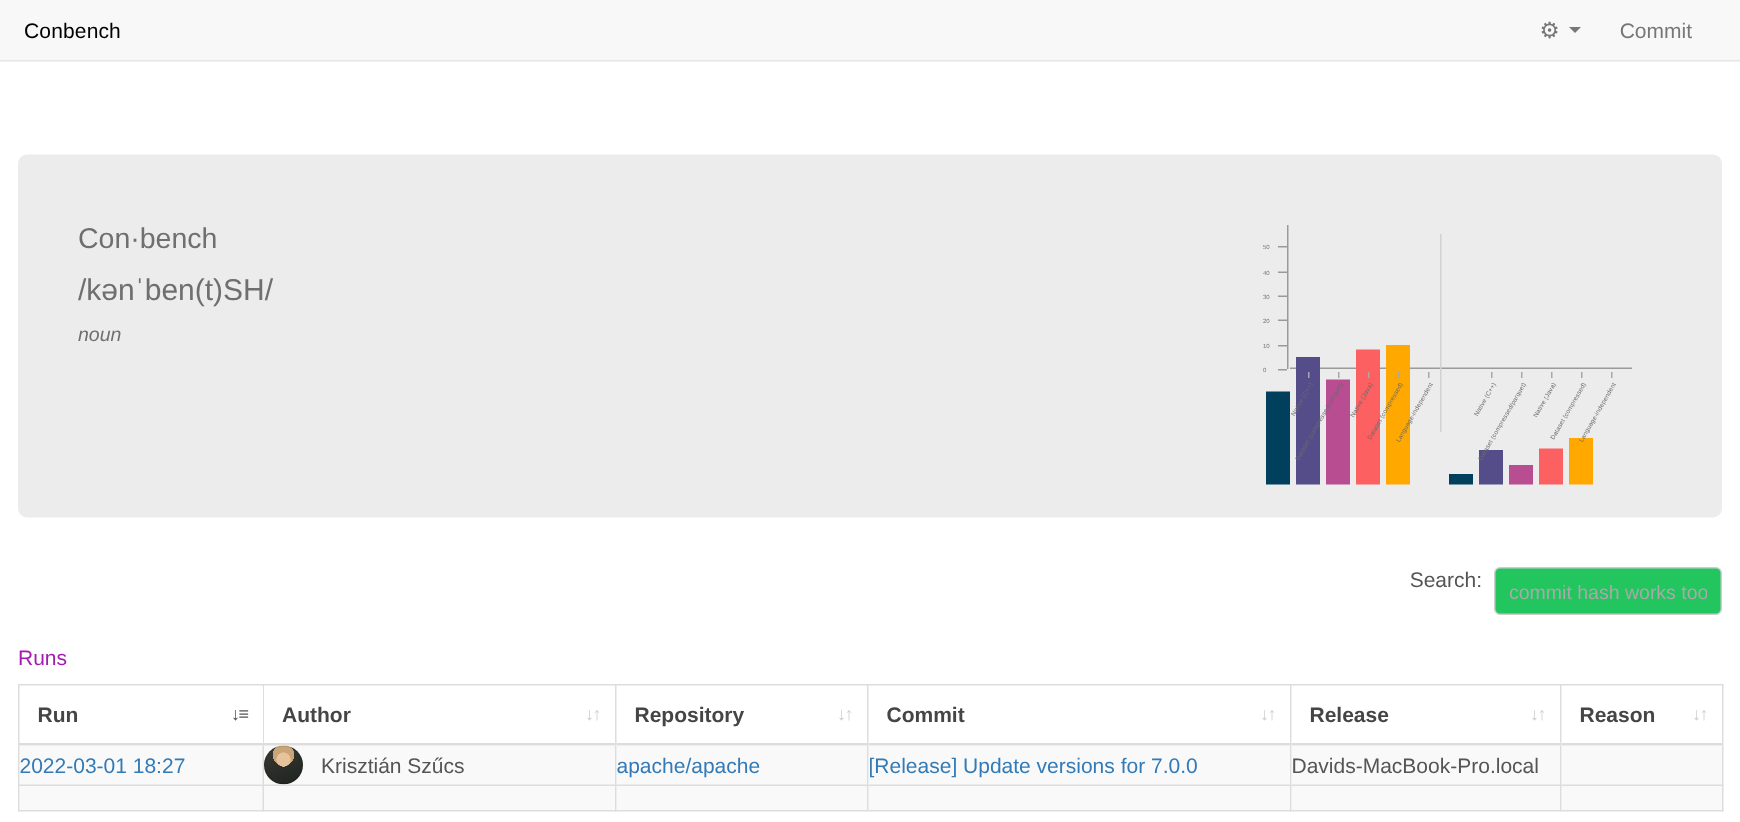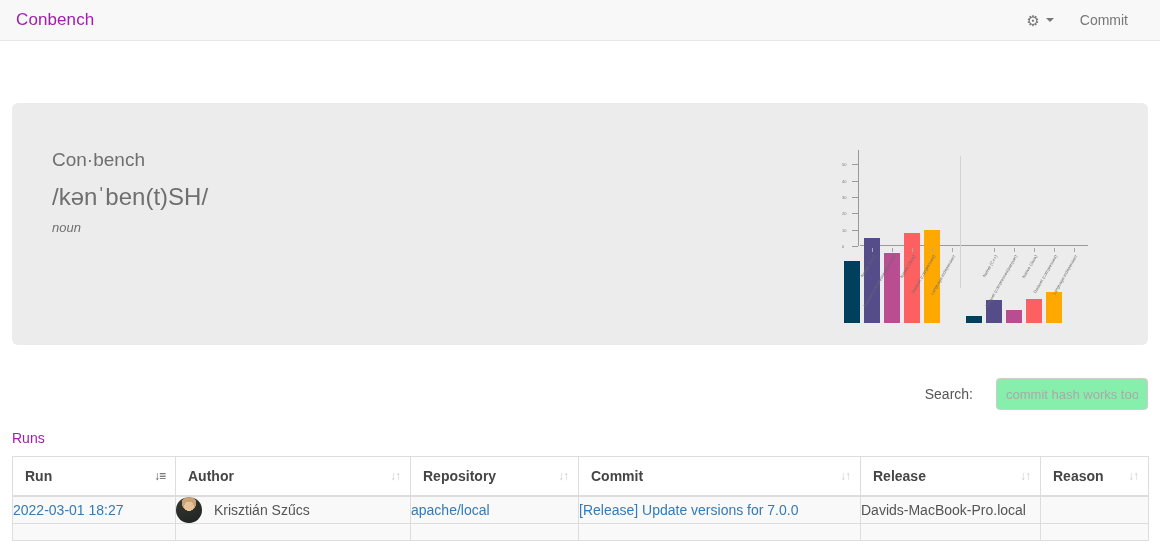--- a/index.html
+++ b/index.html
@@ -14,22 +14,22 @@
   
   .navbar {
     height: 41px;
     background: #f8f8f8;
     border-bottom: 1px solid #e7e7e7;
     display: flex;
     align-items: center;
     padding: 0 16px;
   }
   .brand {
-    font-size: 17px;
-    color: #a21caf;
+    font-size: 14px;
+    color: #000000;
     letter-spacing: .1px;
     cursor: pointer;
     text-align: center;
   }
   .nav-right {
     margin-left: auto;
     display: flex;
     align-items: center;
     gap: 26px;
     padding-right: 16px;
@@ -68,21 +68,21 @@
     left: 40px; top: 46px;
     width: 770px;
   }
   .word {
     font-size: 19px;
     color: #6f6f6f;
     margin-bottom: 12px;
     font-weight: 400;
   }
   .phonetic {
-    font-size: 24px;
+    font-size: 20px;
     color: #6f6f6f;
     margin-bottom: 9px;
   }
   .pos {
     font-size: 13px;
     font-style: italic;
     color: #6f6f6f;
     margin-bottom: 22px;
   }
   .tagline {
@@ -195,35 +195,35 @@
     right: 9px; top: 12px;
     width: 7px; height: 7px;
     border-right: 1.4px solid #888;
     border-bottom: 1.4px solid #888;
     transform: rotate(45deg);
     pointer-events: none;
   }
   .dt-filter {
     margin-left: auto;
     display: flex;
-    align-items: center;
-    gap: 23px;
+    align-items: flex-start;
+    gap: 8px;
     font-size: 14px;
     color: #555555;
   }
   .search-input {
     width: 152px;
     height: 32px;
     border: 1px solid #cccccc;
     border-radius: 4px;
     padding: 0 9px;
     font-size: 13px;
     color: #555555;
     font-family: "Liberation Sans", sans-serif;
-    background: #86efac;
+    background: #22c55e;
   }
   .search-input::placeholder { color: #a9a9a9; }
 
   
   .runs-link {
     position: absolute;
     left: 12px; top: 430px;
     font-size: 14px;
     color: #a21caf;
     cursor: pointer;
@@ -406,21 +406,21 @@
     </thead>
     <tbody>
         <tr>
           <td><span class="cell-link">2022-03-01 18:27</span></td>
           <td>
             <div class="author-cell">
               <span class="avatar"></span>
               <span>Krisztián Szűcs</span>
             </div>
           </td>
-          <td><span class="cell-link">apache/local</span></td>
+          <td><span class="cell-link">apache/apache</span></td>
           <td><span class="cell-link">[Release] Update versions for 7.0.0</span></td>
           <td>Davids-MacBook-Pro.local</td>
           <td>&nbsp;</td>
         </tr>
         <tr>
           <td>&nbsp;</td>
           <td></td>
           <td>&nbsp;</td>
           <td>&nbsp;</td>
           <td>&nbsp;</td>

